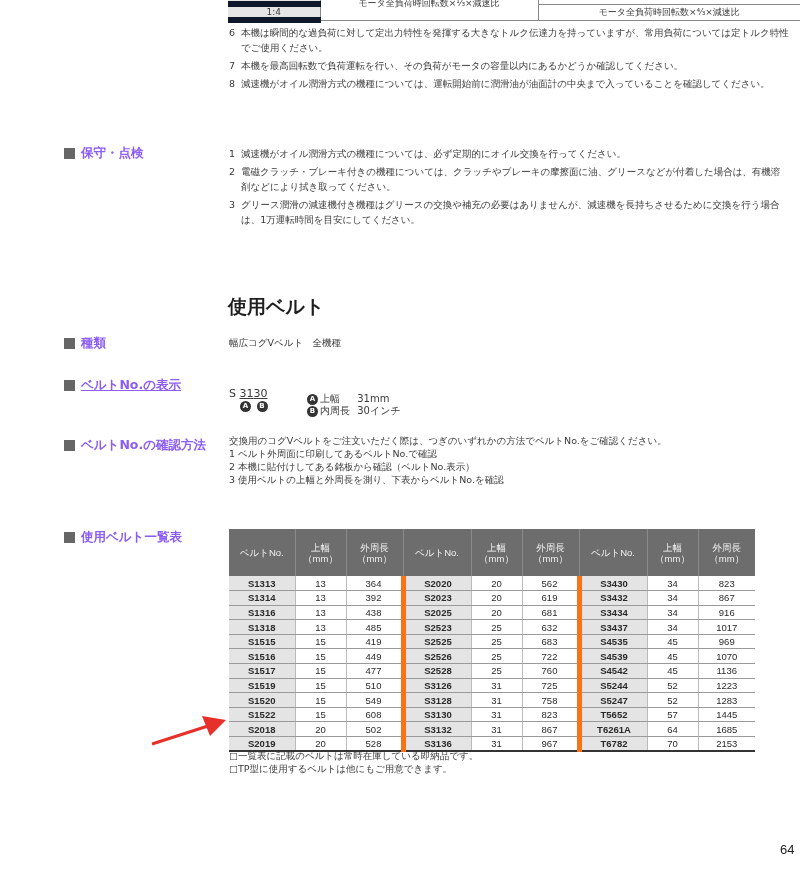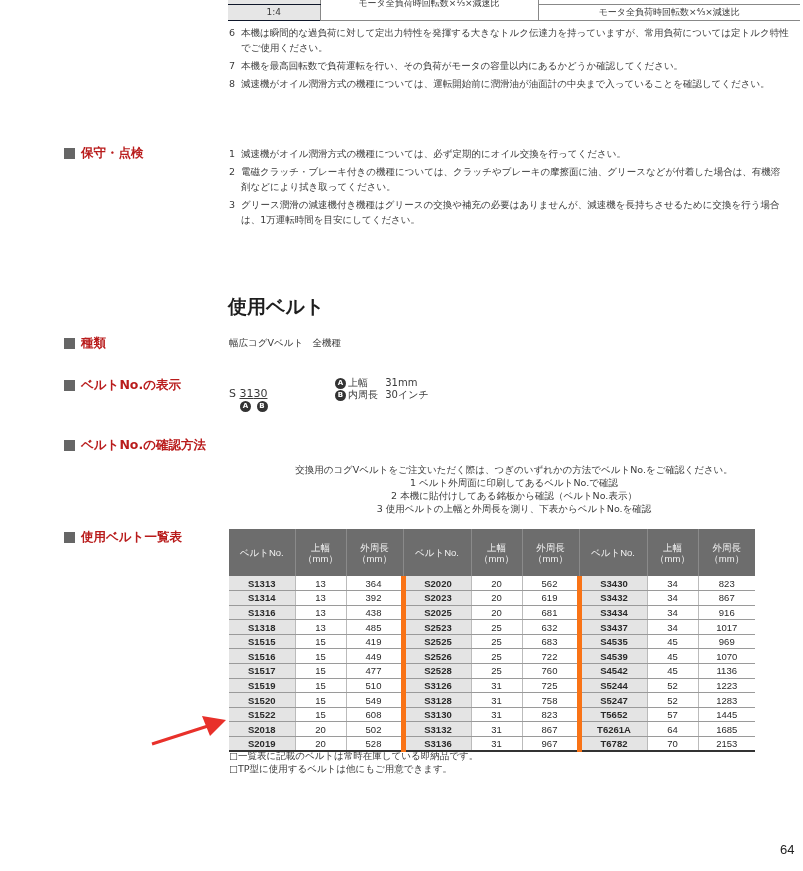--- a/index.html
+++ b/index.html
@@ -2,30 +2,30 @@
 <html><head>
 <meta charset="utf-8">
 <style>
   * { margin: 0; padding: 0; box-sizing: border-box; }
   html, body { width: 803px; height: 871px; background: #ffffff; overflow: hidden; }
   body { position: relative; font-family: "DejaVu Sans", sans-serif; color: #3a3a3a; }
 
   
   .top-table { position: absolute; left: 228px; top: -12px; width: 572px; border-collapse: collapse; font-size: 9px; color: #3a3a3a; }
   .top-table td { height: 16px; text-align: center; vertical-align: middle; }
-  .top-table .ratio { width: 92px; background: #e6e6e6; border-bottom: 1px solid #0f172a; }
+  .top-table .ratio { width: 92px; background: #e6e6e6; border-bottom: 6px solid #0f172a; }
   .top-table .mid { width: 218px; border-left: 1px solid #888; border-bottom: 1px solid #888; }
   .top-table .right { width: 262px; border-left: 1px solid #888; border-bottom: 1px solid #888; }
 
   .num-list { position: absolute; left: 229px; font-size: 9.5px; line-height: 15px; color: #3a3a3a; }
   .num-list .item { display: flex; margin-bottom: 3px; }
   .num-list .n { width: 12px; flex: none; }
   .num-list .t { flex: 1; }
 
-  .sec-label { position: absolute; left: 64px; font-size: 12.5px; font-weight: bold; color: #b91c1c; display: flex; align-items: center; }
+  .sec-label { position: absolute; left: 64px; font-size: 12.5px; font-weight: bold; color: #8b5cf6; display: flex; align-items: center; }
   .sq { display: inline-block; width: 11px; height: 11px; background: #666; margin-right: 6px; }
 
   .big-title { position: absolute; left: 228px; top: 294px; font-size: 19px; font-weight: bold; color: #1e1e1e; }
 
   .plain { position: absolute; left: 229px; font-size: 9.5px; line-height: 13px; color: #3a3a3a; }
 
   .circ { display: inline-flex; align-items: center; justify-content: center; width: 11px; height: 11px; border-radius: 50%; background: #333; color: #fff; font-size: 7px; font-weight: bold; margin-right: 2px; vertical-align: middle; }
 
   
   .belt-table { position: absolute; left: 229px; top: 529px; border-collapse: collapse; font-family: "Liberation Sans", sans-serif; font-size: 9.5px; color: #2a2a2a; }
@@ -95,50 +95,50 @@
 </div>
 
 <div class="big-title">使用ベルト</div>
 
 <div class="sec-label" style="top:335px;">
   <span class="sq"></span>
   <span>種類</span>
 </div>
 <div class="plain" style="top:336px;">幅広コグVベルト　全機種</div>
 
-<div class="sec-label" style="top:377px;">
+<div class="sec-label" style="top:377px;text-decoration:underline;">
   <span class="sq"></span>
   <span>ベルトNo.の表示</span>
 </div>
 <div class="plain" style="top:388px; font-size:11px; line-height:12px;">
   <div>
     <span>S</span>
     <span style="text-decoration:underline;">31</span><span style="text-decoration:underline;">30</span>
   </div>
   <div style="padding-left:11px;">
     <span class="circ">A</span>
     <span class="circ">B</span>
   </div>
 </div>
-<div class="plain" style="left:307px; top:377px; line-height:12px; font-size:10px;margin-left:28px;">
+<div class="plain" style="left:307px; top:393px; line-height:12px; font-size:10px;">
   <div>
     <span class="circ">A</span><span>上幅</span>
     <span style="display:inline-block; width:14px;"></span><span>31mm</span>
   </div>
   <div>
     <span class="circ">B</span><span>内周長</span>
     <span style="display:inline-block; width:4px;"></span><span>30インチ</span>
   </div>
 </div>
 
 <div class="sec-label" style="top:437px;">
   <span class="sq"></span>
   <span>ベルトNo.の確認方法</span>
 </div>
-<div class="plain" style="top:463px; width:570px;text-align:center;">
+<div class="plain" style="top:434px; width:570px;">
   <div>交換用のコグVベルトをご注文いただく際は、つぎのいずれかの方法でベルトNo.をご確認ください。</div>
   <div>1 ベルト外周面に印刷してあるベルトNo.で確認</div>
   <div>2 本機に貼付けしてある銘板から確認（ベルトNo.表示）</div>
   <div>3 使用ベルトの上幅と外周長を測り、下表からベルトNo.を確認</div>
 </div>
 
 <div class="sec-label" style="top:529px;">
   <span class="sq"></span>
   <span>使用ベルト一覧表</span>
 </div>

